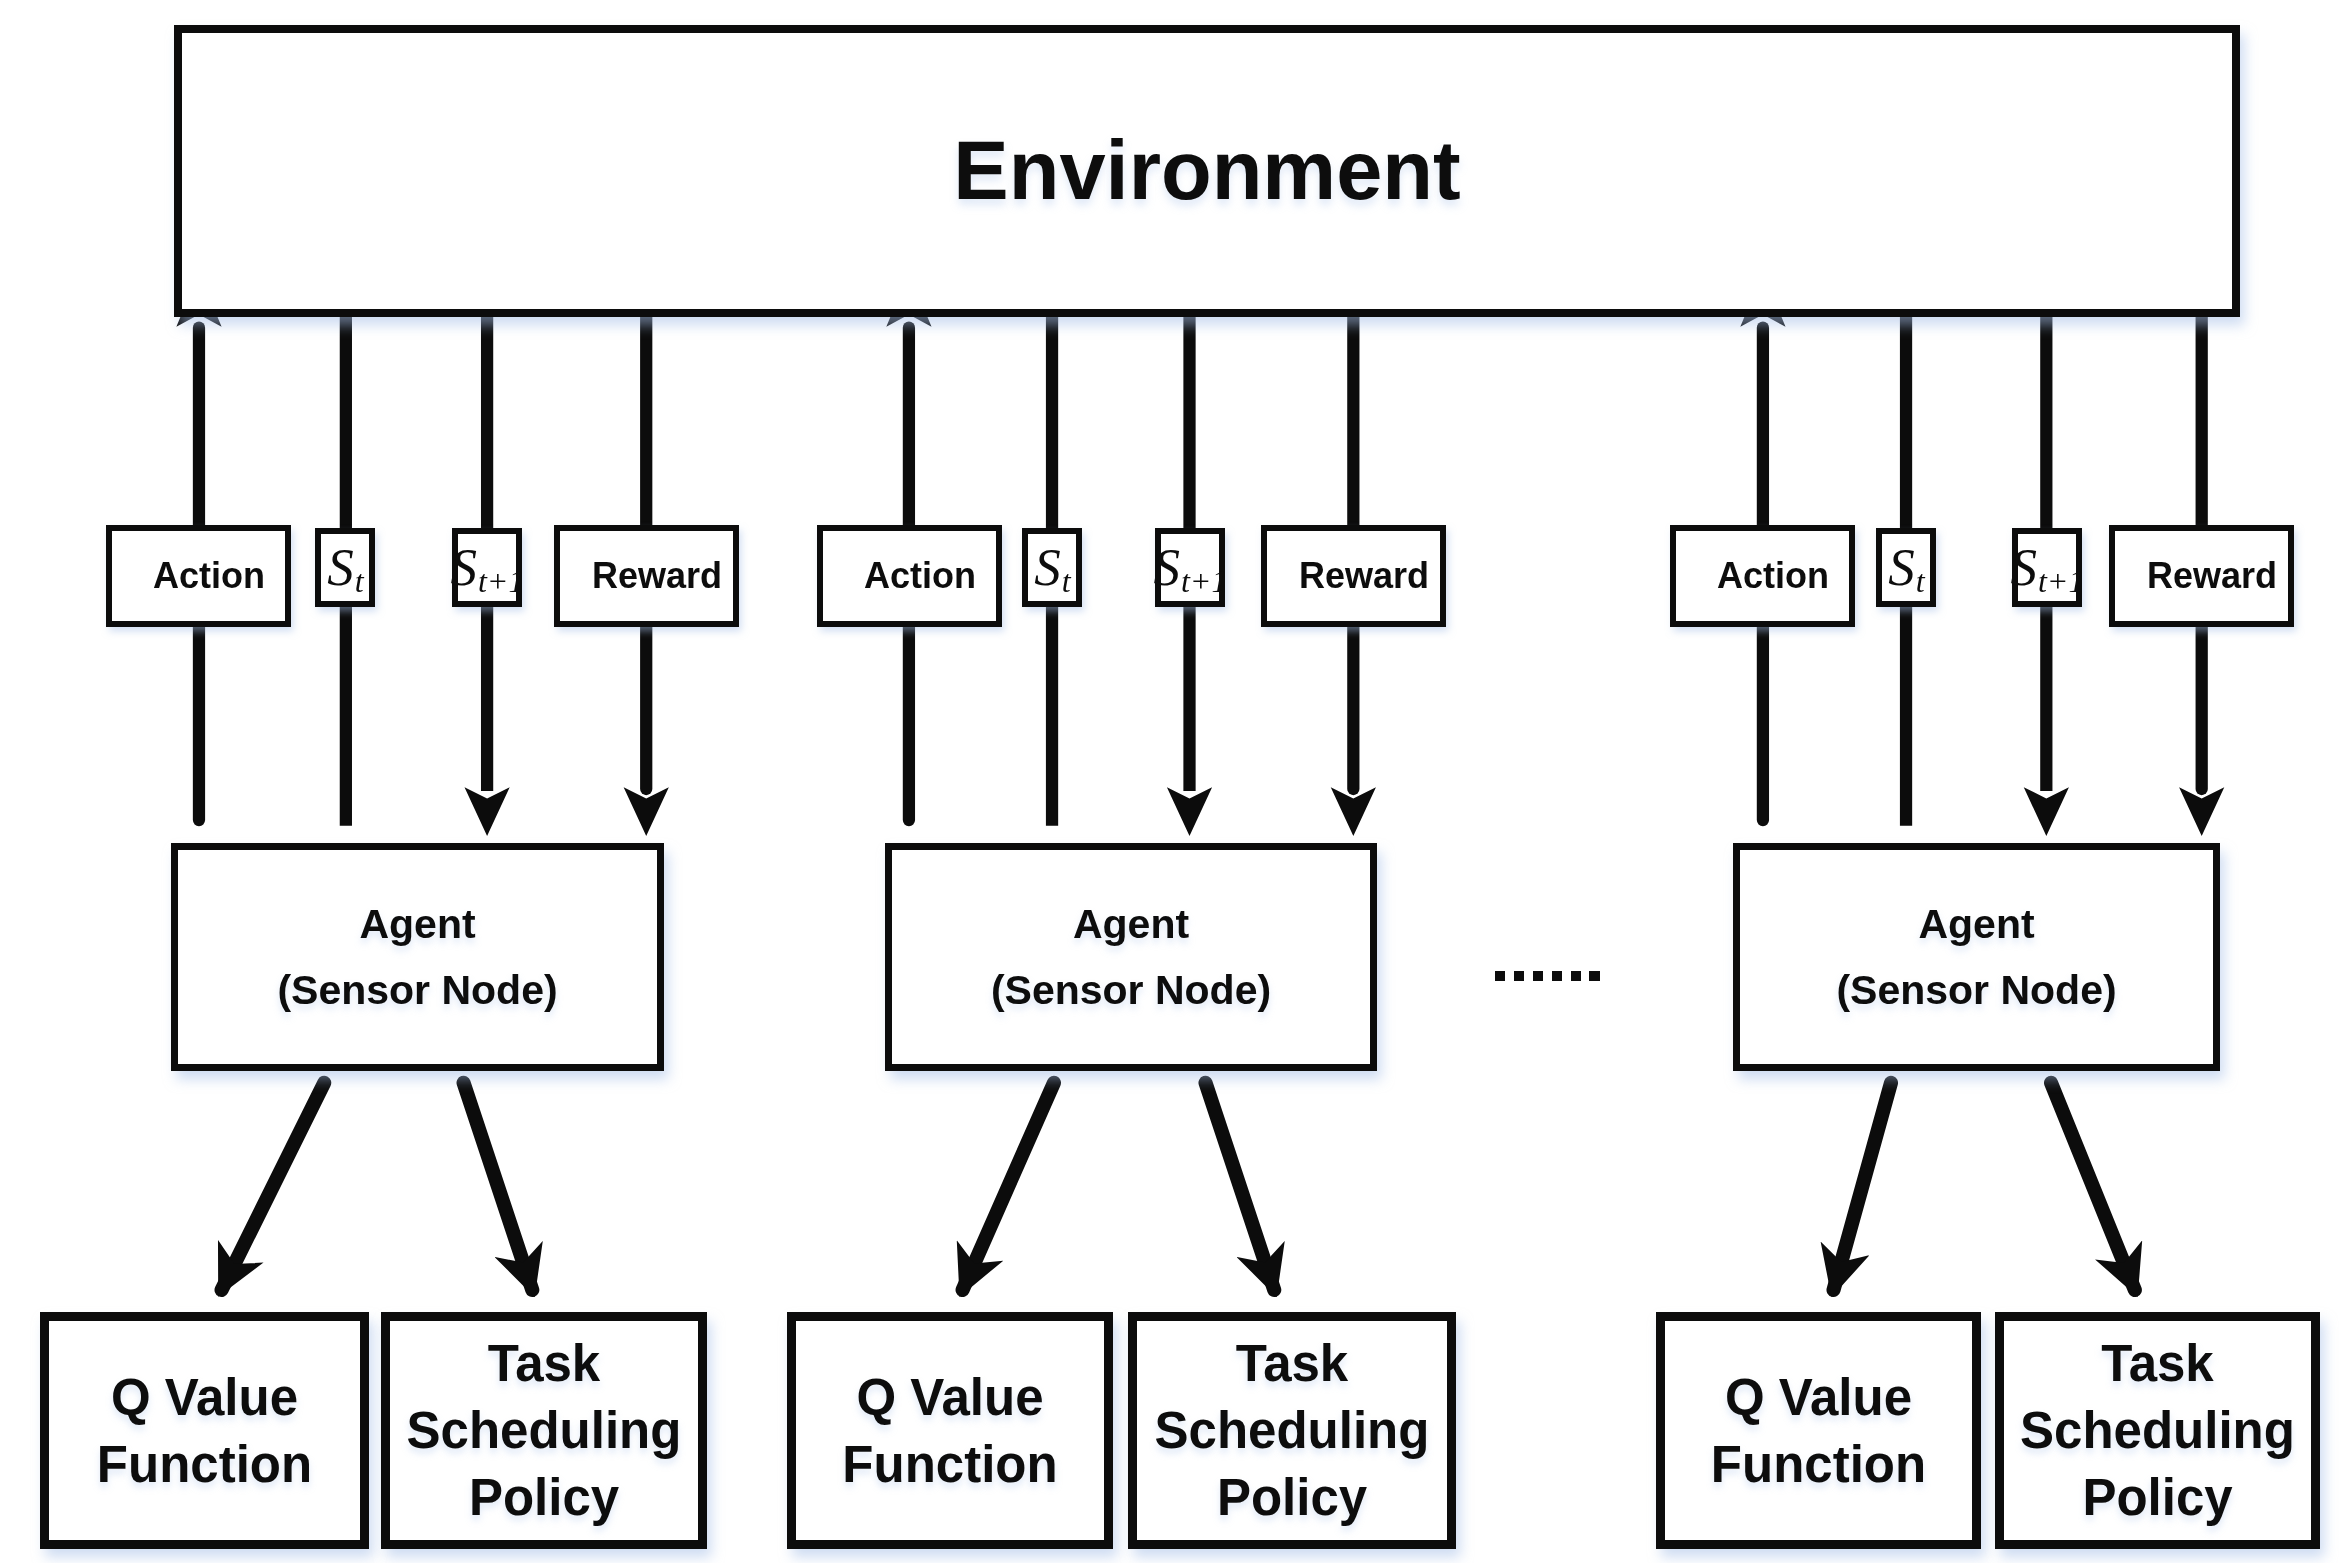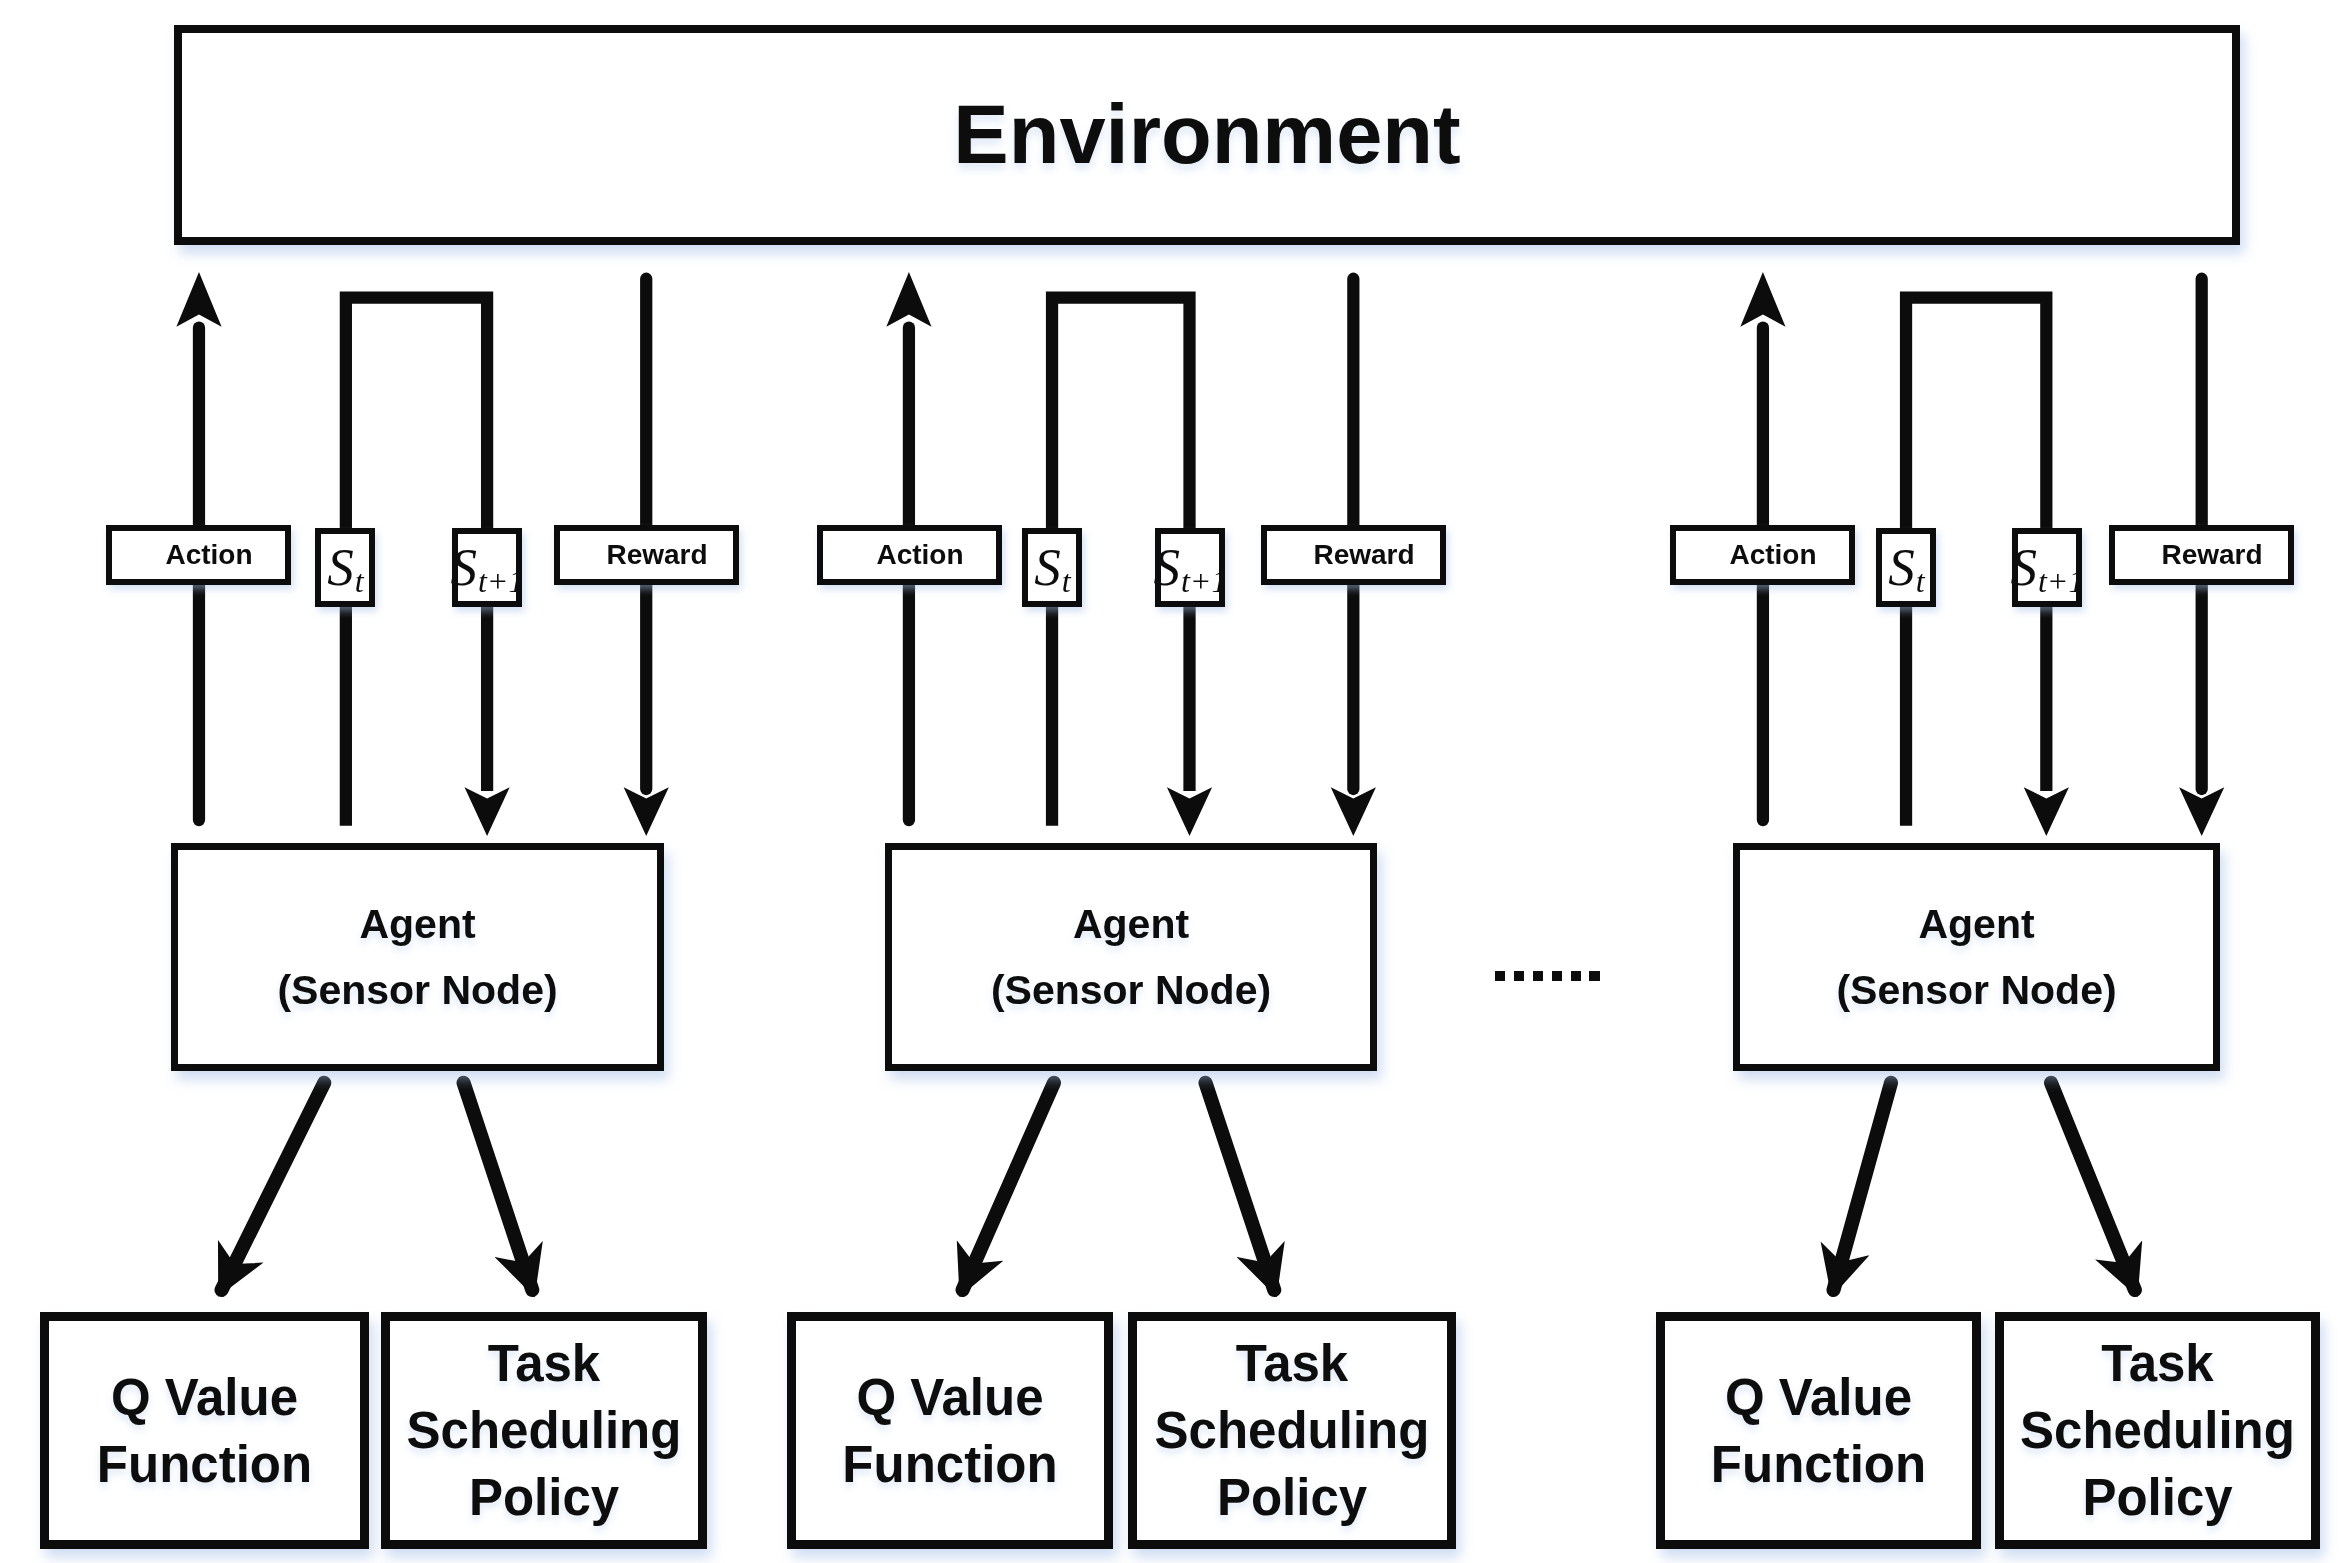--- a/index.html
+++ b/index.html
@@ -16,27 +16,27 @@
     position:absolute;z-index:2;
     background:#ffffff;
     border:7.5px solid #0c0c0c;
     box-sizing:border-box;
     display:flex;flex-direction:column;
     align-items:center;justify-content:center;
     text-align:center;font-weight:bold;
     box-shadow:4.7px 8.5px 12.2px rgba(165,192,232,0.55);
   }
   .env{
-    left:174px;top:25.4px;width:2066px;height:220px;
+    left:174px;top:25.4px;width:2066px;height:292px;
     border-width:8.5px;font-size:83px;letter-spacing:0px;
     text-shadow:0 5.6px 8.5px rgba(165,192,232,0.35);
   }
   .lbl{
-    top:525px;width:185px;height:60px;
-    border-width:6.6px;font-size:28px;
+    top:525px;width:185px;height:102px;
+    border-width:6.6px;font-size:36px;
     box-shadow:2.8px 4.7px 7.5px rgba(165,192,232,0.5);
     padding-left:21px;
   }
   .stbox{
     top:528px;width:60px;height:79px;
     border-width:6.6px;
     font-family:"Liberation Serif","DejaVu Serif",serif;
     font-style:italic;font-weight:normal;
     font-size:53px;line-height:1;
     box-shadow:2.8px 4.7px 7.5px rgba(165,192,232,0.5);

